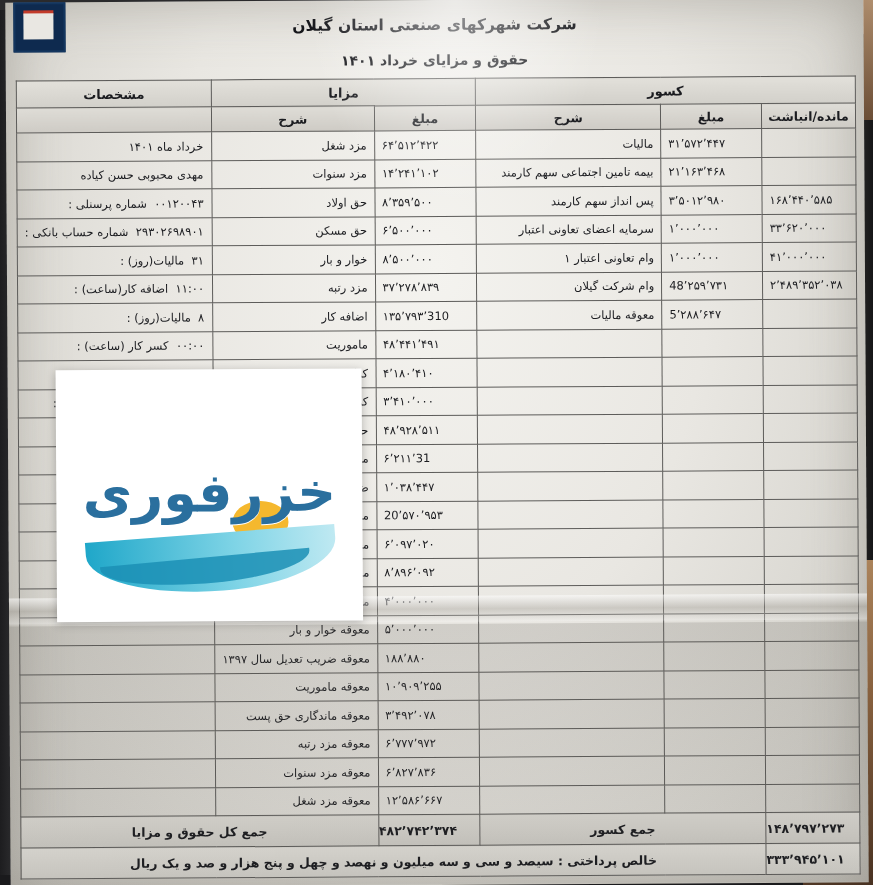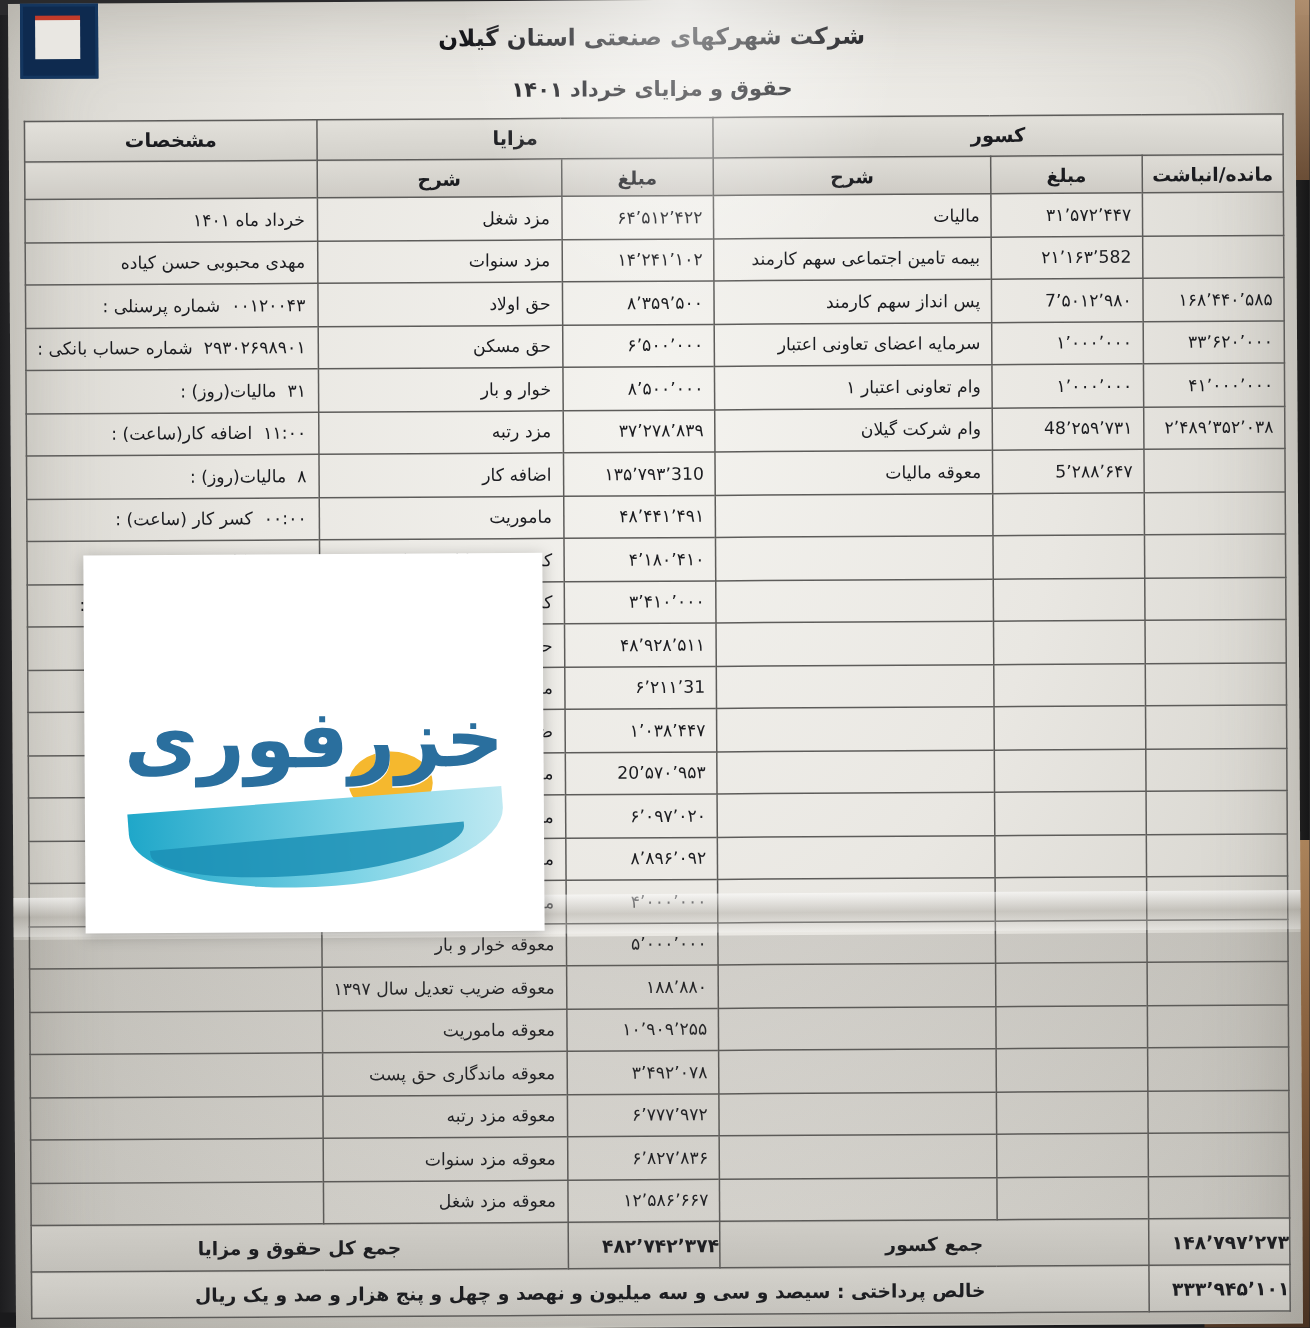--- a/index.html
+++ b/index.html
@@ -61,21 +61,21 @@
   .grp{
     height:26px;text-align:center;font-weight:bold;font-size:13px;
     background:linear-gradient(180deg,#e2e0da,#d2d0ca);
   }
   .sub{
     height:24px;text-align:center;font-weight:bold;font-size:12.5px;
     background:linear-gradient(180deg,#ddd.,#d0cec8);
     background:linear-gradient(180deg,#dedcd6,#cecbc5);
   }
   .cell{height:27.5px;padding:0 7px;white-space:nowrap;}
-  .num{font-size:11.5px;text-align:right;letter-spacing:.2px;}
+  .num{font-size:11.5px;text-align:left;letter-spacing:.2px;}
   .lbl{font-size:11.5px;text-align:right;}
   .lbl-l{font-size:11.5px;text-align:right;}
   .spec{font-size:11.5px;text-align:right;padding-right:8px;}
   .totrow td{height:30px;font-weight:bold;font-size:12.5px;background:linear-gradient(180deg,#dbd9d3,#cbc9c3);}
   .netrow td{height:30px;font-weight:bold;font-size:12.5px;background:linear-gradient(180deg,#dedcd6,#cdcbc5);}
   .ltr{direction:ltr;unicode-bidi:bidi-override;}
 
   
   #sticker{
     position:absolute;left:48px;top:368px;width:306px;height:252px;
@@ -135,29 +135,29 @@
       <tr>
         <td class="cell num"></td>
         <td class="cell num">۳۱٬۵۷۲٬۴۴۷</td>
         <td class="cell lbl">مالیات</td>
         <td class="cell num">۶۴٬۵۱۲٬۴۲۲</td>
         <td class="cell lbl-l">مزد شغل</td>
         <td class="cell spec">خرداد ماه ۱۴۰۱</td>
       </tr>
       <tr>
         <td class="cell num"></td>
-        <td class="cell num">۲۱٬۱۶۳٬582</td>
+        <td class="cell num">۲۱٬۱۶۳٬۴۶۸</td>
         <td class="cell lbl">بیمه تامین اجتماعی سهم کارمند</td>
         <td class="cell num">۱۴٬۲۴۱٬۱۰۲</td>
         <td class="cell lbl-l">مزد سنوات</td>
         <td class="cell spec">مهدی محبوبی حسن کیاده</td>
       </tr>
       <tr>
         <td class="cell num">۱۶۸٬۴۴۰٬۵۸۵</td>
-        <td class="cell num">7٬۵۰۱۲٬۹۸۰</td>
+        <td class="cell num">۳٬۵۰۱۲٬۹۸۰</td>
         <td class="cell lbl">پس انداز سهم کارمند</td>
         <td class="cell num">۸٬۳۵۹٬۵۰۰</td>
         <td class="cell lbl-l">حق اولاد</td>
         <td class="cell spec">
           <span class="ltr">۰۰۱۲۰۰۴۳</span>
           &nbsp;<span>شماره پرسنلی :</span>
         </td>
       </tr>
       <tr>
         <td class="cell num">۳۳٬۶۲۰٬۰۰۰</td>

